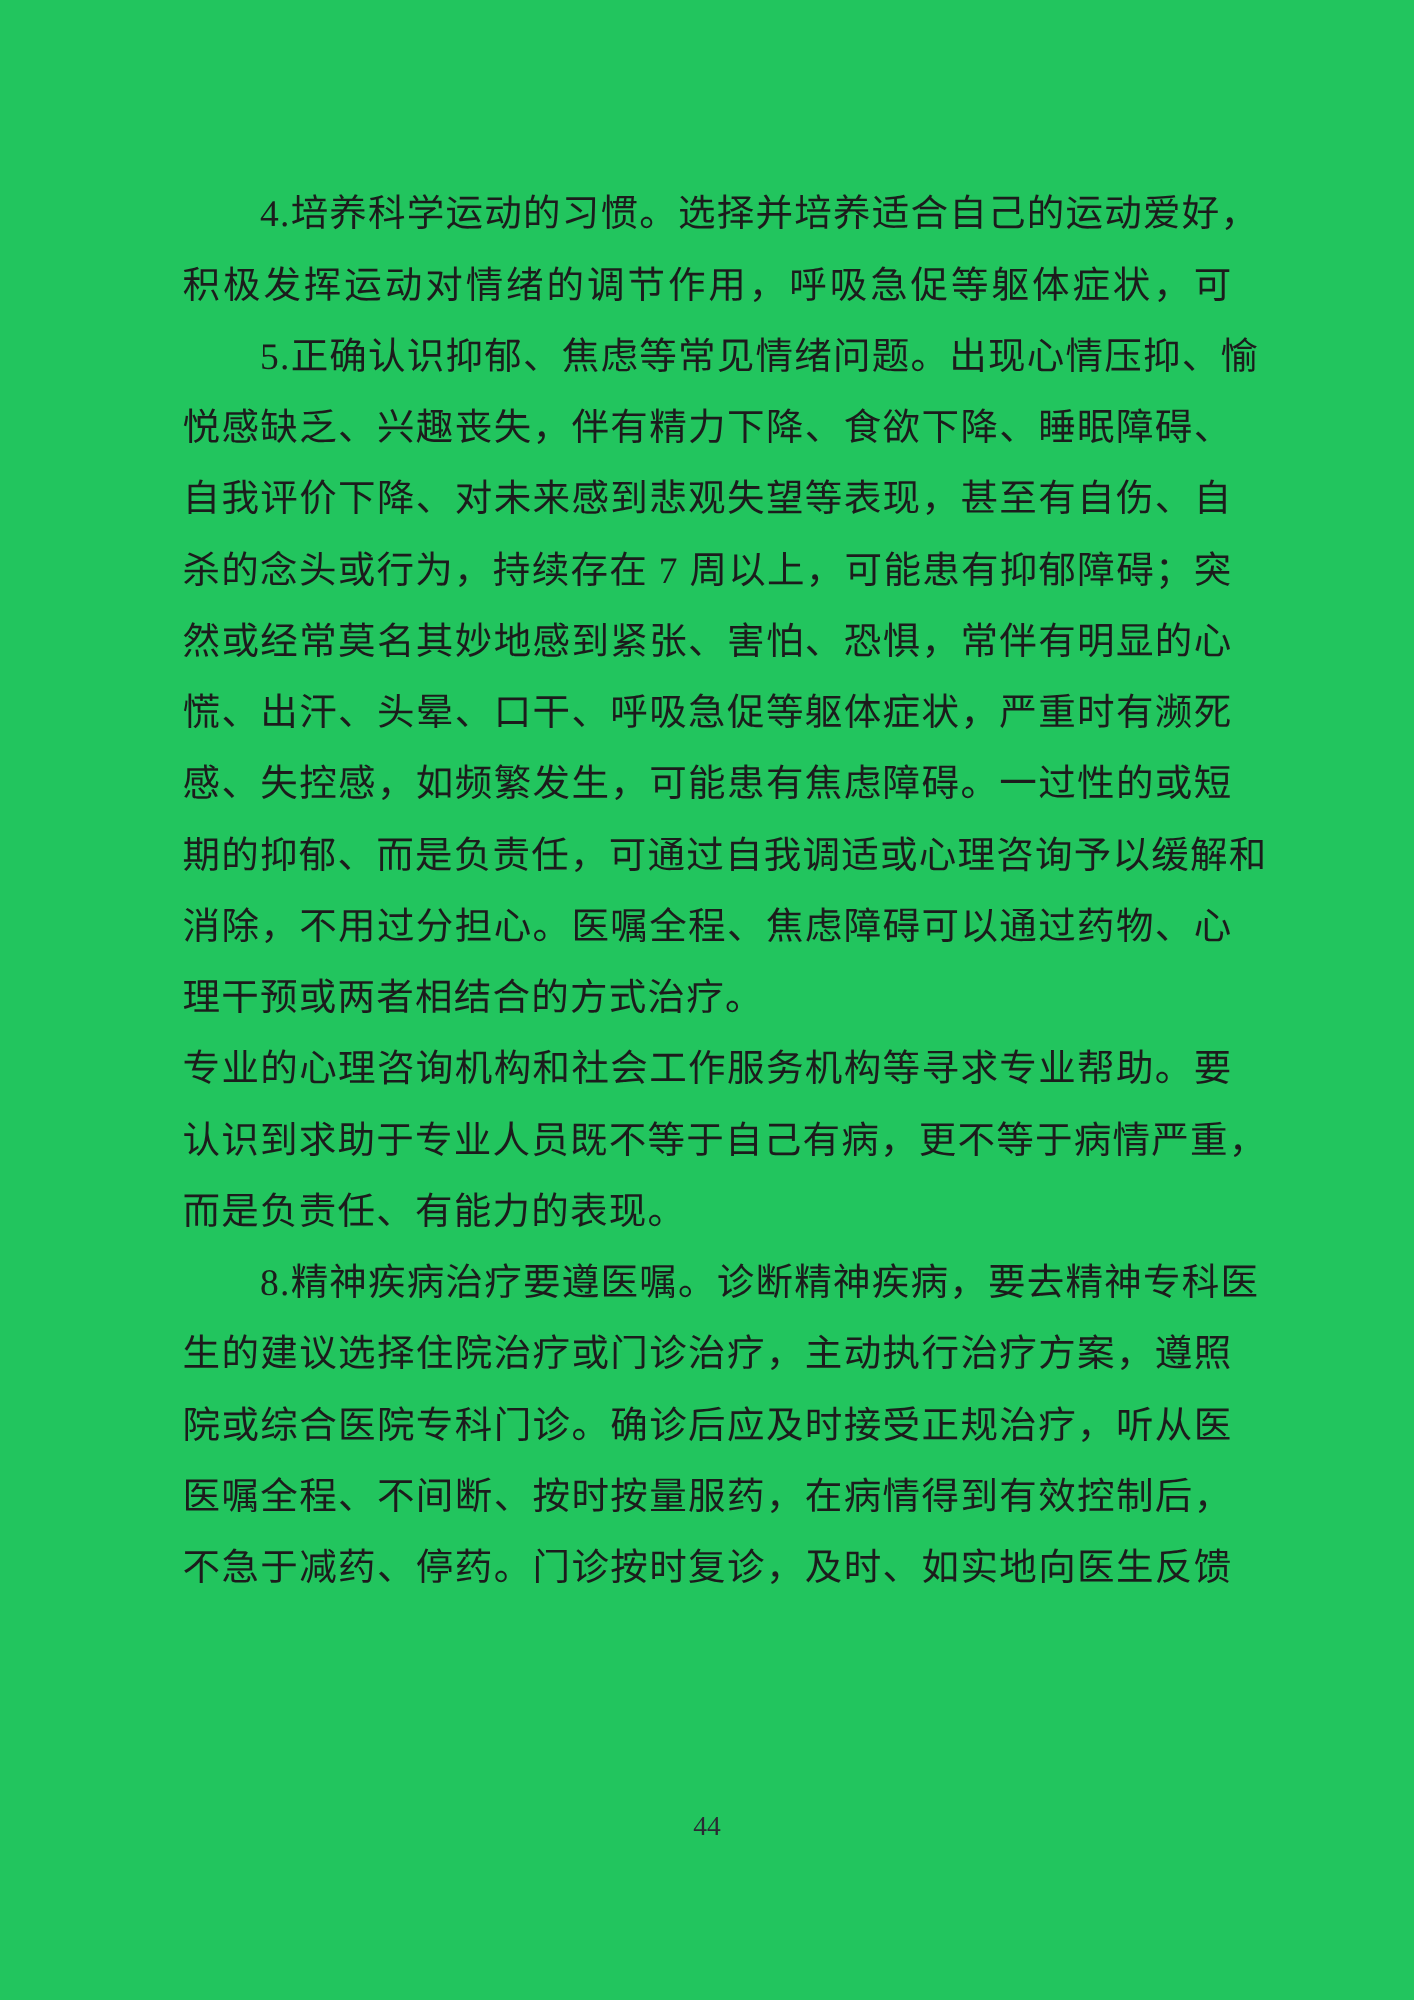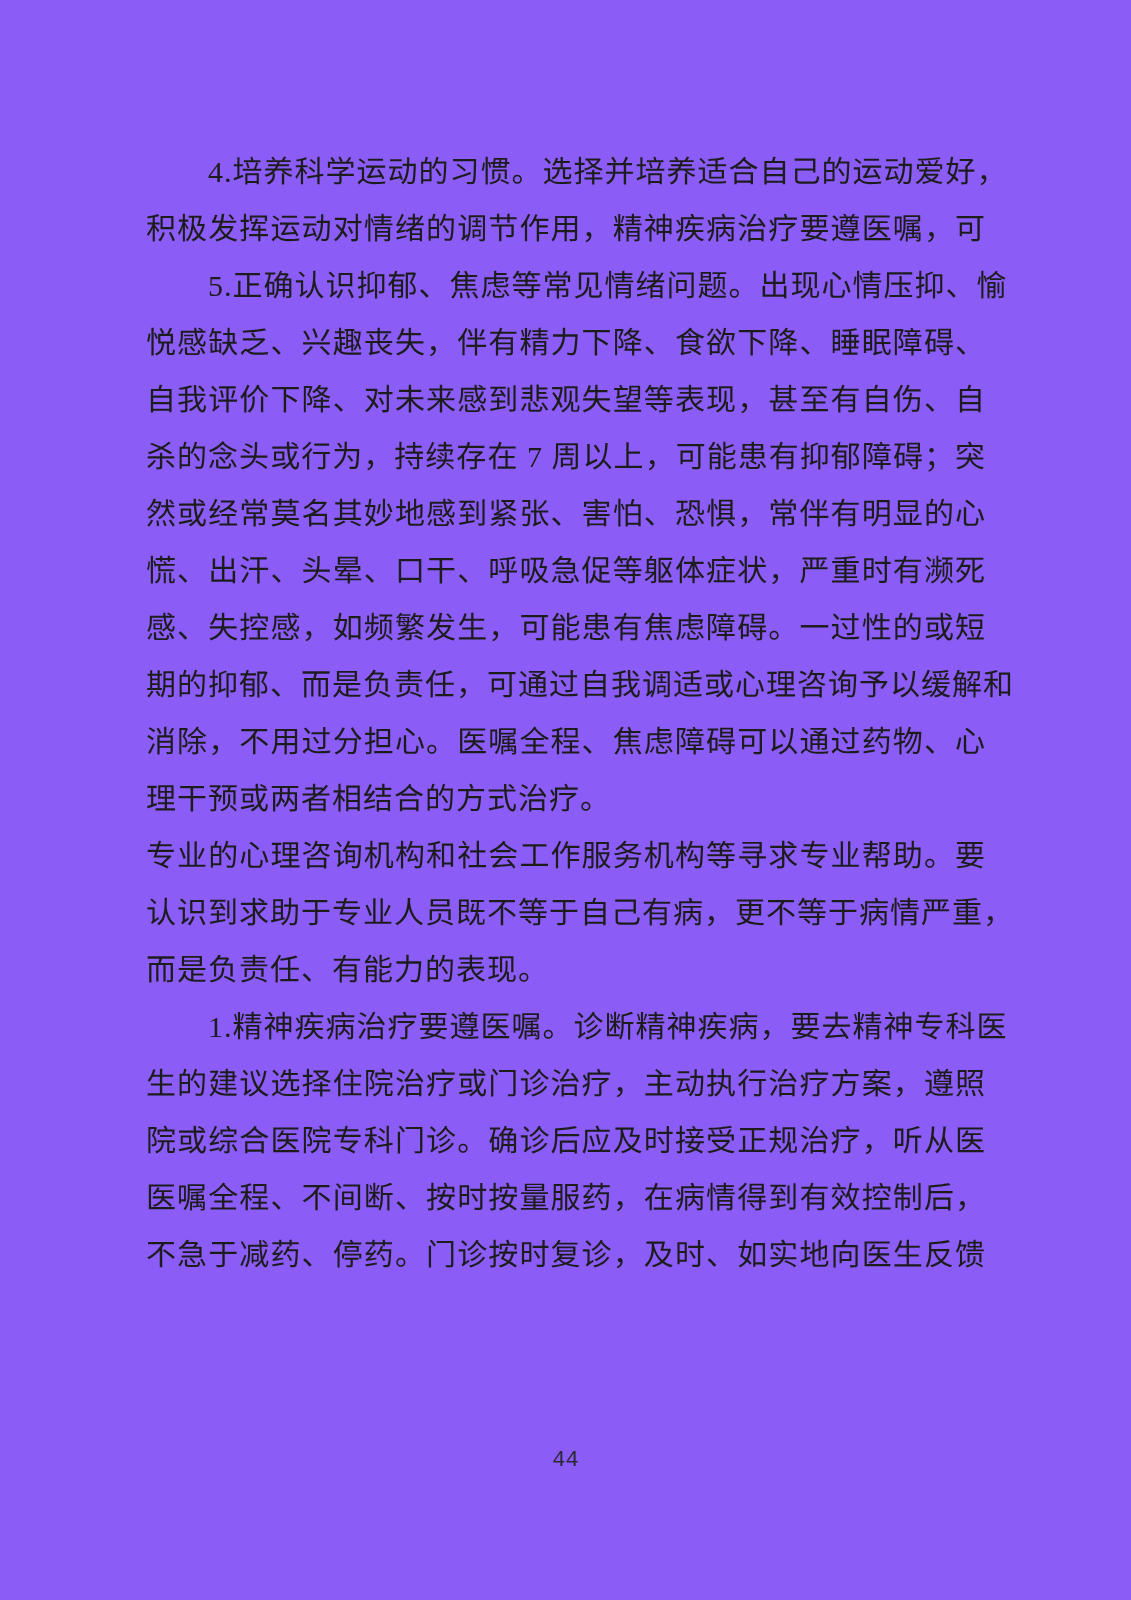--- a/index.html
+++ b/index.html
@@ -12,21 +12,21 @@
     height: 1600px;
     position: relative;
     overflow: hidden;
     font-family: "Liberation Serif", "DejaVu Serif", serif;
   }
   .page {
     position: absolute;
     left: 0; top: 0;
     width: 1131px;
     height: 1600px;
-    background: #8b5cf6;
+    background: #22c55e;
   }
   .text-block {
     position: absolute;
     left: 146px;
     top: 143px;
     width: 840px;
     color: #1c1c1c;
     font-size: 30px;
     line-height: 57px;
     font-weight: 400;
@@ -45,43 +45,43 @@
     text-indent: 62px;
   }
   .page-number {
     position: absolute;
     left: 0;
     top: 1448px;
     width: 1131px;
     text-align: center;
     font-size: 22px;
     color: #2a2a33;
-    font-family: Liberation Mono, monospace;
+    font-family: Liberation Serif, serif;
   }
 </style>
 </head>
 <body>
 
 <div class="page">
   <div class="text-block" id="text-block">
       <div class="line indent">4.培养科学运动的习惯。选择并培养适合自己的运动爱好，</div>
-      <div class="line">积极发挥运动对情绪的调节作用，精神疾病治疗要遵医嘱，可</div>
+      <div class="line">积极发挥运动对情绪的调节作用，呼吸急促等躯体症状，可</div>
       <div class="line indent">5.正确认识抑郁、焦虑等常见情绪问题。出现心情压抑、愉</div>
       <div class="line">悦感缺乏、兴趣丧失，伴有精力下降、食欲下降、睡眠障碍、</div>
       <div class="line">自我评价下降、对未来感到悲观失望等表现，甚至有自伤、自</div>
       <div class="line">杀的念头或行为，持续存在 7 周以上，可能患有抑郁障碍；突</div>
       <div class="line">然或经常莫名其妙地感到紧张、害怕、恐惧，常伴有明显的心</div>
       <div class="line">慌、出汗、头晕、口干、呼吸急促等躯体症状，严重时有濒死</div>
       <div class="line">感、失控感，如频繁发生，可能患有焦虑障碍。一过性的或短</div>
       <div class="line">期的抑郁、而是负责任，可通过自我调适或心理咨询予以缓解和</div>
       <div class="line">消除，不用过分担心。医嘱全程、焦虑障碍可以通过药物、心</div>
       <div class="line para-end">理干预或两者相结合的方式治疗。</div>
       <div class="line">专业的心理咨询机构和社会工作服务机构等寻求专业帮助。要</div>
       <div class="line">认识到求助于专业人员既不等于自己有病，更不等于病情严重，</div>
       <div class="line para-end">而是负责任、有能力的表现。</div>
-      <div class="line indent">1.精神疾病治疗要遵医嘱。诊断精神疾病，要去精神专科医</div>
+      <div class="line indent">8.精神疾病治疗要遵医嘱。诊断精神疾病，要去精神专科医</div>
       <div class="line">生的建议选择住院治疗或门诊治疗，主动执行治疗方案，遵照</div>
       <div class="line">院或综合医院专科门诊。确诊后应及时接受正规治疗，听从医</div>
       <div class="line">医嘱全程、不间断、按时按量服药，在病情得到有效控制后，</div>
       <div class="line">不急于减药、停药。门诊按时复诊，及时、如实地向医生反馈</div>
     </div>
   <div class="page-number">44</div>
 </div>
 
 </body></html>

